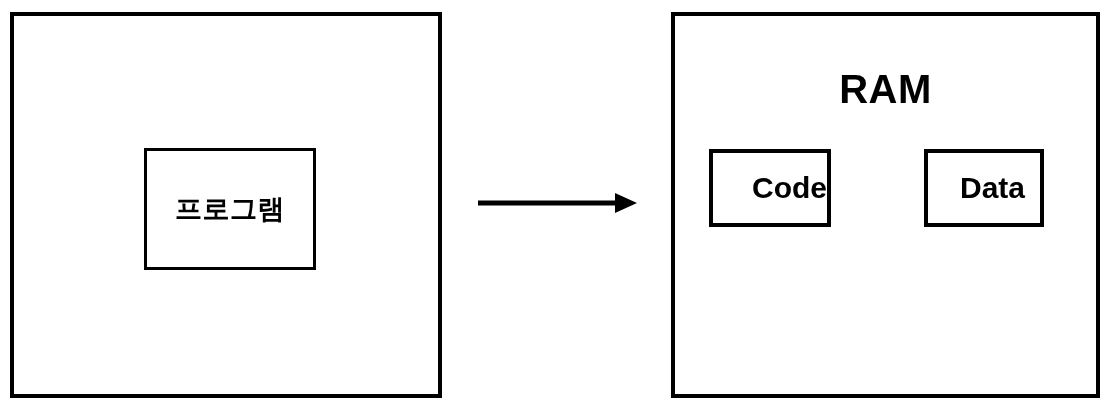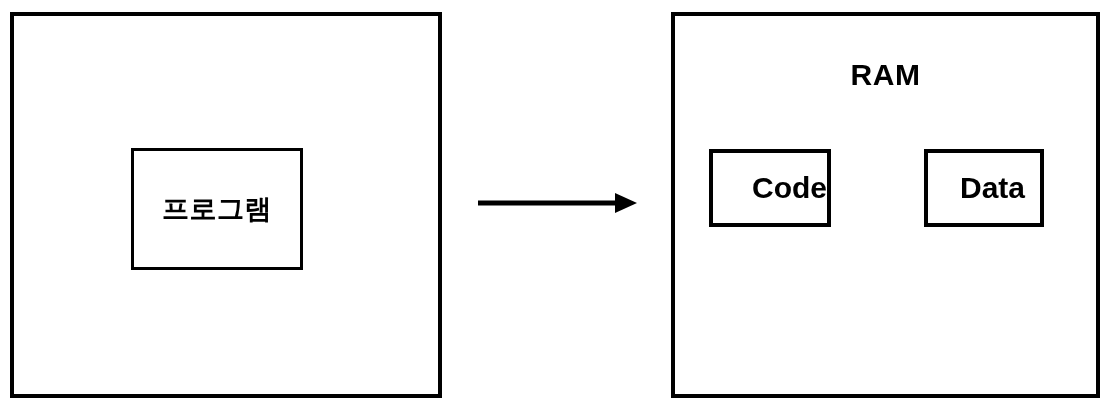--- a/index.html
+++ b/index.html
@@ -50,22 +50,22 @@
     white-space: nowrap;
   }
 
   #disk-title {
     top: 32px;
     font-size: 29px;
     letter-spacing: 0.5px;
   }
 
   #ram-title {
-    top: 44px;
-    font-size: 30px;
+    top: 53px;
+    font-size: 40px;
     letter-spacing: 0.5px;
   }
 
   .inner-box {
     position: absolute;
     box-sizing: border-box;
     border: 3px solid #000000;
     background: #ffffff;
     display: flex;
     align-items: center;
@@ -73,21 +73,21 @@
   }
 
   .inner-label {
     font-weight: bold;
     color: #000000;
     white-space: nowrap;
     line-height: 1;
   }
 
   #program-box {
-    left: 117px;
+    left: 130px;
     top: 132px;
     width: 172px;
     height: 122px;
   }
 
   #program-box .inner-label {
     font-size: 27px;
     letter-spacing: 0.5px;
   }
 

